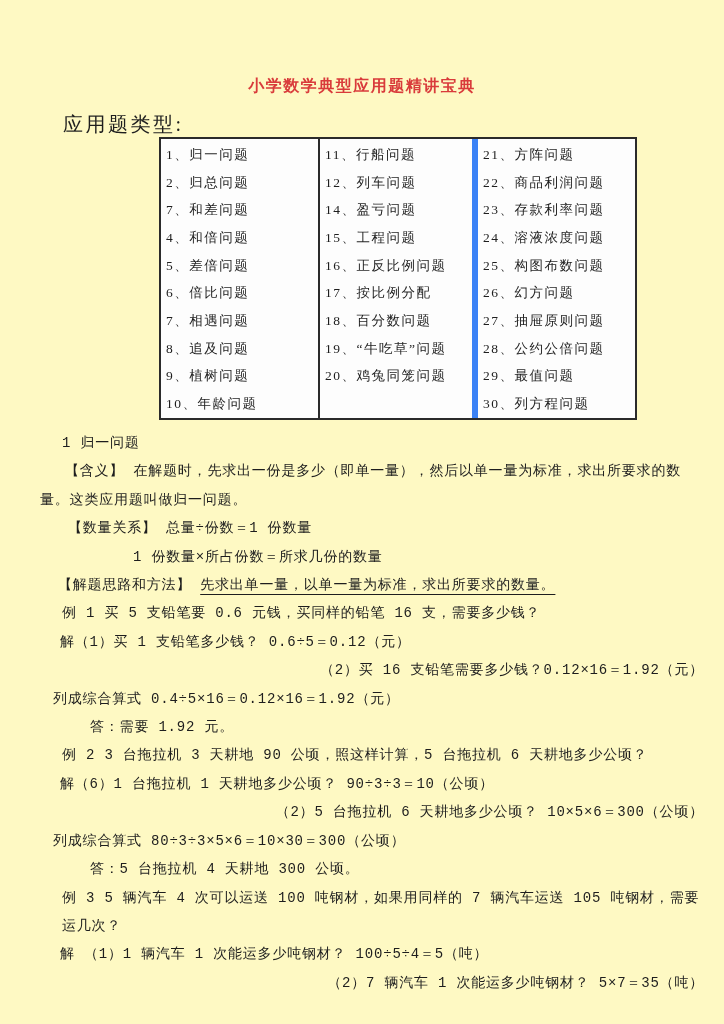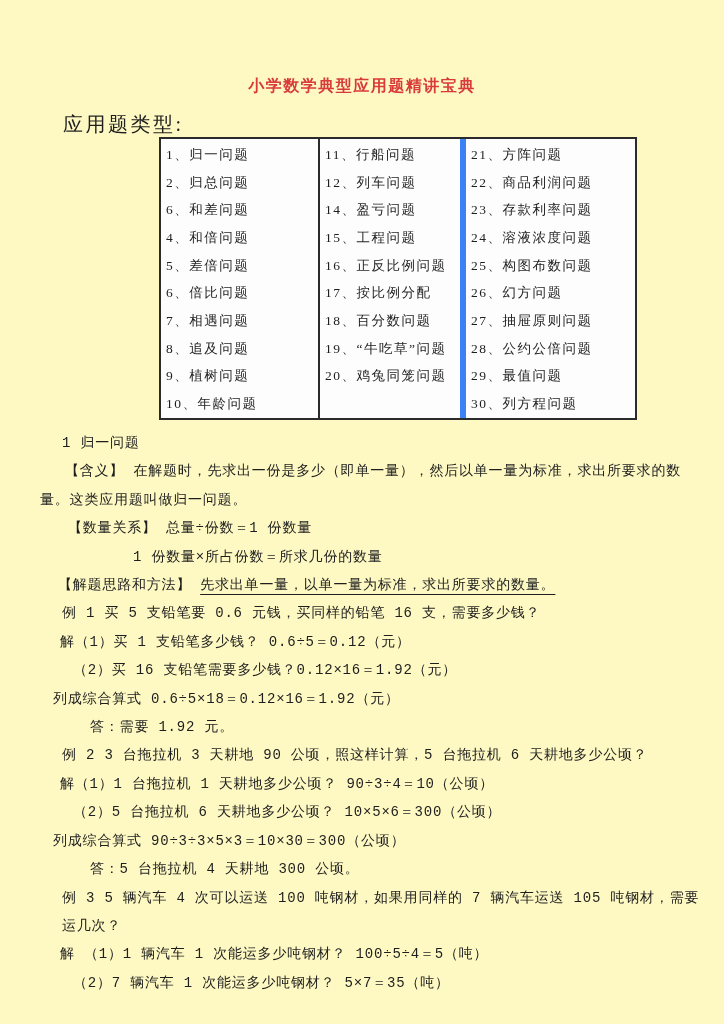--- a/index.html
+++ b/index.html
@@ -30,41 +30,41 @@
     display:flex;box-sizing:border-box;
     background:#fdfdfd;
     margin-left:32px;
   }
   .tcol{
     display:flex;flex-direction:column;
     box-sizing:border-box;
     padding-top:2px;
   }
   .tcol.c1{width:157px;}
-  .tcol.c2{width:142px;border-left:2px solid #2b2b2b;}
+  .tcol.c2{width:154px;border-left:2px solid #2b2b2b;}
   .tcol.c3{flex:1;border-left:6px solid #3b82f6;}
   .tcell{
     height:27.7px;
     display:flex;align-items:center;
     padding-left:5px;
     font-size:13.5px;letter-spacing:1.5px;
     white-space:nowrap;
   }
   .body{
     position:absolute;top:429px;left:40px;width:664px;
     font-size:14px;letter-spacing:0.8px;
   }
   .body p{margin:0;line-height:28.4px;font-family:Liberation Mono, monospace;}
   .meaning{text-indent:25px;}
   .i13{padding-left:13px;}
   .i18{padding-left:18px;}
   .i20{padding-left:20px;}
   .i22{padding-left:22px;}
   .i28{padding-left:28px;}
-  .i33{padding-left:33px;}
+  .i33{padding-left:33px;text-align:right;}
   .i50{padding-left:50px;}
   .i93{padding-left:93px;}
   .i115{padding-left:115px;}
   .ul{
     text-decoration:underline;
     text-underline-offset:5px;
     margin-left:9px;
     text-align:right;
   }
 </style>
@@ -74,21 +74,21 @@
 <div class="page">
 
   <div class="title">小学数学典型应用题精讲宝典</div>
 
   <div class="types-label">应用题类型:</div>
 
   <div class="types-table">
     <div class="tcol c1">
       <div class="tcell">1、归一问题</div>
       <div class="tcell">2、归总问题</div>
-      <div class="tcell">6、和差问题</div>
+      <div class="tcell">7、和差问题</div>
       <div class="tcell">4、和倍问题</div>
       <div class="tcell">5、差倍问题</div>
       <div class="tcell">6、倍比问题</div>
       <div class="tcell">7、相遇问题</div>
       <div class="tcell">8、追及问题</div>
       <div class="tcell">9、植树问题</div>
       <div class="tcell">10、年龄问题</div>
     </div>
     <div class="tcol c2">
       <div class="tcell">11、行船问题</div>
@@ -118,27 +118,27 @@
   <div class="body">
     <p class="i22">1 归一问题</p>
     <p class="meaning">【含义】 在解题时，先求出一份是多少（即单一量），然后以单一量为标准，求出所要求的数量。这类应用题叫做归一问题。</p>
     <p class="i28">【数量关系】 总量÷份数＝1 份数量</p>
     <p class="i93">1 份数量×所占份数＝所求几份的数量</p>
     <p class="i18"><span>【解题思路和方法】</span><span class="ul">先求出单一量，以单一量为标准，求出所要求的数量。</span></p>
 
     <p class="i22">例 1 买 5 支铅笔要 0.6 元钱，买同样的铅笔 16 支，需要多少钱？</p>
     <p class="i20">解（1）买 1 支铅笔多少钱？ 0.6÷5＝0.12（元）</p>
     <p class="i33">（2）买 16 支铅笔需要多少钱？0.12×16＝1.92（元）</p>
-    <p class="i13">列成综合算式 0.6÷5×18＝0.12×16＝1.92（元）</p>
+    <p class="i13">列成综合算式 0.4÷5×16＝0.12×16＝1.92（元）</p>
     <p class="i50">答：需要 1.92 元。</p>
 
     <p class="i22">例 2 3 台拖拉机 3 天耕地 90 公顷，照这样计算，5 台拖拉机 6 天耕地多少公顷？</p>
-    <p class="i20">解（1）1 台拖拉机 1 天耕地多少公顷？ 90÷3÷4＝10（公顷）</p>
+    <p class="i20">解（6）1 台拖拉机 1 天耕地多少公顷？ 90÷3÷3＝10（公顷）</p>
     <p class="i33">（2）5 台拖拉机 6 天耕地多少公顷？ 10×5×6＝300（公顷）</p>
-    <p class="i13">列成综合算式 90÷3÷3×5×3＝10×30＝300（公顷）</p>
+    <p class="i13">列成综合算式 80÷3÷3×5×6＝10×30＝300（公顷）</p>
     <p class="i50">答：5 台拖拉机 4 天耕地 300 公顷。</p>
 
     <p class="i22">例 3 5 辆汽车 4 次可以运送 100 吨钢材，如果用同样的 7 辆汽车运送 105 吨钢材，需要运几次？</p>
     <p class="i20">解 （1）1 辆汽车 1 次能运多少吨钢材？ 100÷5÷4＝5（吨）</p>
     <p class="i33">（2）7 辆汽车 1 次能运多少吨钢材？ 5×7＝35（吨）</p>
   </div>
 
 </div>
 
 </body></html>

